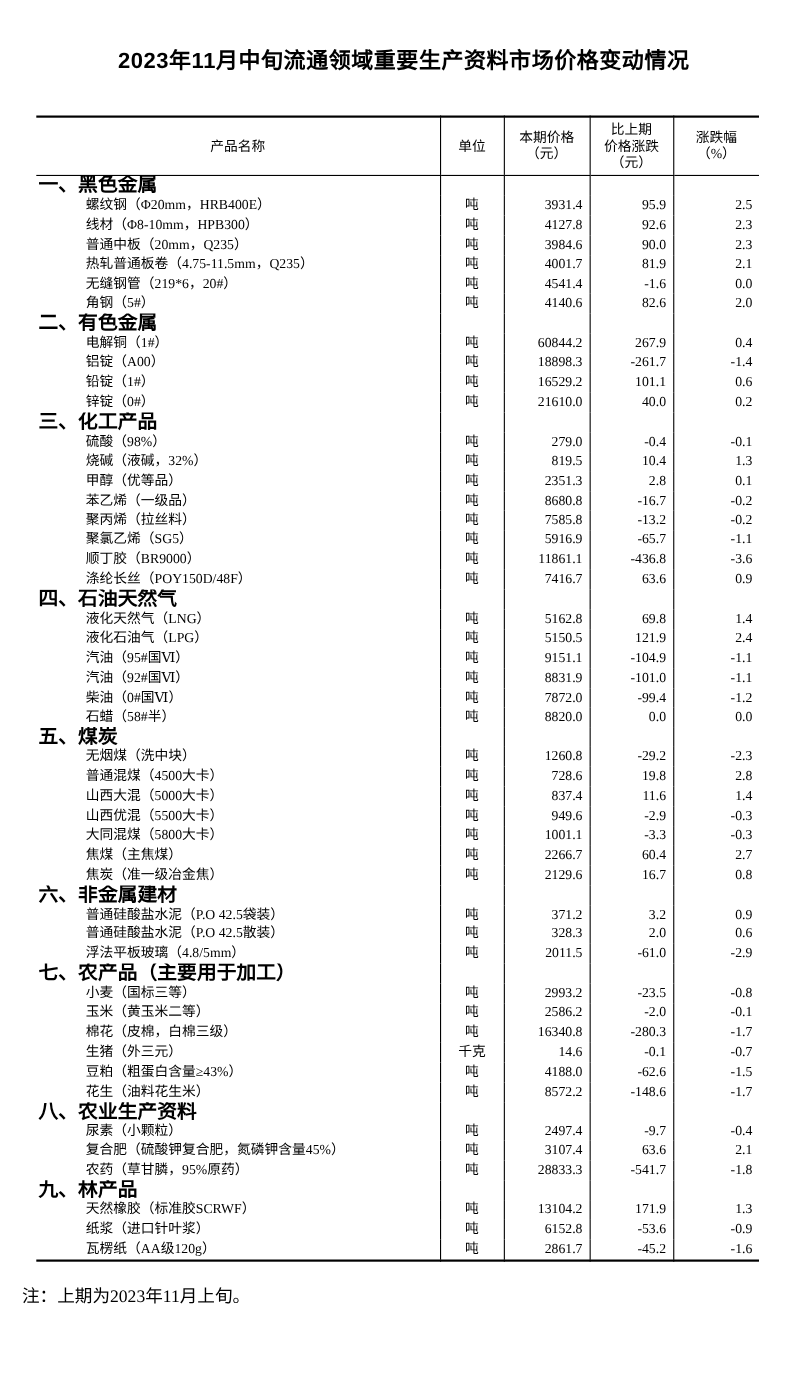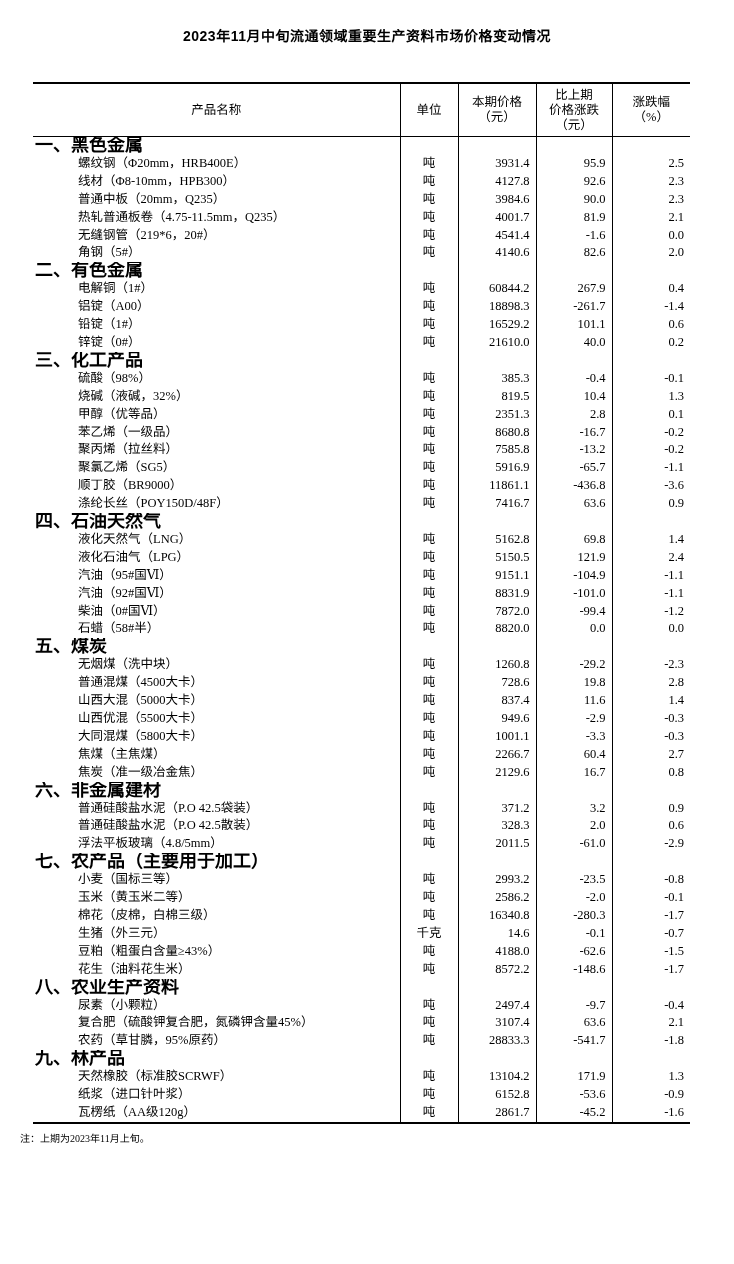--- a/index.html
+++ b/index.html
@@ -8,26 +8,26 @@
     background: #ffffff;
     color: #000000;
   }
   body {
     width: 734px;
     height: 1264px;
     overflow: hidden;
     font-family: "Liberation Serif", "DejaVu Serif", serif;
   }
   .page-title {
-    margin: 3px;
+    margin: 17px;
     padding-top: 22px;
     text-align: center;
     font-family: "Liberation Sans", "DejaVu Sans", sans-serif;
     font-weight: bold;
-    font-size: 14px;
+    font-size: 20px;
     letter-spacing: 0.5px;
   }
   table.price-table {
     border-collapse: collapse;
     table-layout: fixed;
     margin: 37px 0 0 33px;
     width: 657px;
     border-top: 2px solid #000;
     border-bottom: 2px solid #000;
   }
@@ -65,22 +65,22 @@
     padding-left: 45px;
   }
   td.col-unit {
     text-align: center;
   }
   td.col-num {
     text-align: right;
     padding-right: 6px;
   }
   .footnote {
-    margin: 6px 0 0 20px;
-    font-size: 10px;
+    margin: 18px 0 0 20px;
+    font-size: 16px;
   }
 </style>
 </head>
 <body>
 
 <h1 class="page-title">2023年11月中旬流通领域重要生产资料市场价格变动情况</h1>
 
 <table class="price-table">
   <colgroup>
     <col style="width:367px">
@@ -190,21 +190,21 @@
       <tr class="section-row">
         <td class="col-name section-name">三、化工产品</td>
         <td class="col-unit"></td>
         <td class="col-num"></td>
         <td class="col-num"></td>
         <td class="col-num"></td>
       </tr>
       <tr class="product-row">
         <td class="col-name item-name">硫酸（98%）</td>
         <td class="col-unit">吨</td>
-        <td class="col-num">385.3</td>
+        <td class="col-num">279.0</td>
         <td class="col-num">-0.4</td>
         <td class="col-num">-0.1</td>
       </tr>
       <tr class="product-row">
         <td class="col-name item-name">烧碱（液碱，32%）</td>
         <td class="col-unit">吨</td>
         <td class="col-num">819.5</td>
         <td class="col-num">10.4</td>
         <td class="col-num">1.3</td>
       </tr>

